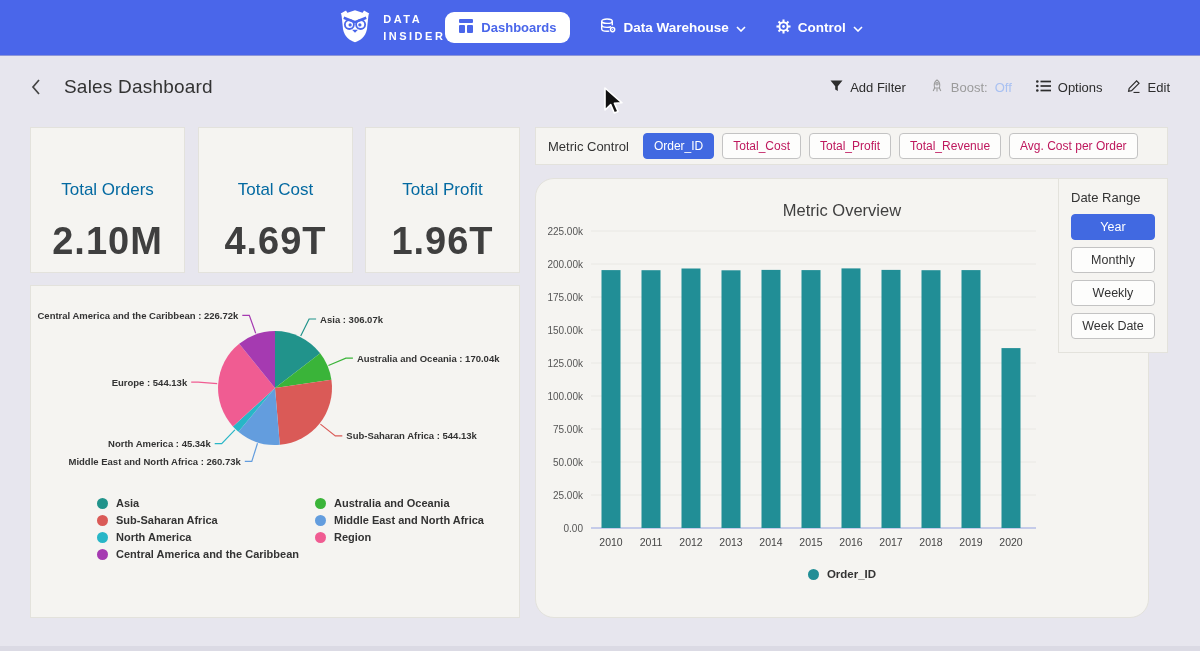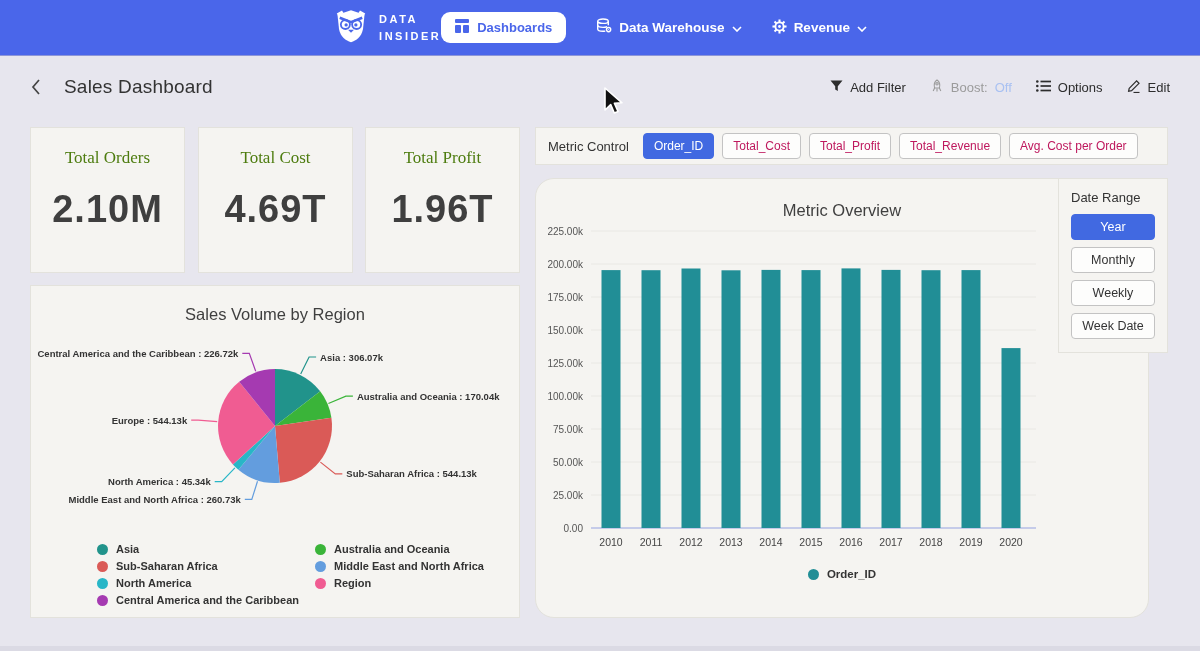--- a/index.html
+++ b/index.html
@@ -21,21 +21,21 @@
   .back-btn { margin-right:22px; display:flex; align-items:center; cursor:pointer; }
   .page-title { font-size:19px; font-weight:normal; color:#333; letter-spacing:.2px; }
   .actions { margin-left:auto; display:flex; align-items:center; gap:24px; }
   .action { display:flex; align-items:center; gap:7px; font-size:13px; color:#2d2d2d; cursor:pointer; }
   .action.boost { color:#9b9b9b; cursor:default; }
   .boost-off { color:#a9c1f2; }
 
   
   .card { position:absolute; background:#f5f4f1; border:1px solid #e3e2dc; }
   .kpi { width:155px; height:146px; top:127px; display:flex; flex-direction:column; align-items:center; }
-  .kpi-label { font-size:17px; color:#4d7c0f; margin-top:20px;font-family:Liberation Serif, serif; }
+  .kpi-label { font-size:17px; color:#0369a1; margin-top:52px; }
   .kpi-value { font-size:38px; font-weight:bold; color:#3f3f3f; margin-top:20px; letter-spacing:1px; }
 
   .metric-bar { left:535px; top:127px; width:633px; height:38px; display:flex; align-items:center; padding:0 12px; gap:8px; }
   .mc-label { font-size:13px; color:#333; margin-right:6px; white-space:nowrap; }
   .btn { font-family:inherit; font-size:12px; padding:5px 10px; border:1px solid #c3c3c3; border-radius:4px;
          background:#fdfdfc; color:#be185d; cursor:pointer; white-space:nowrap; }
   .btn.selected { background:#4169e1; border-color:#4169e1; color:#fff; }
 
   .chart-card { left:535px; top:178px; width:614px; height:440px;border-radius:19px; }
   .chart-title { text-align:center; font-size:16.5px; color:#3f3f3f; padding-top:22px; }
@@ -45,21 +45,21 @@
 
   .date-card { left:1058px; top:178px; width:110px; height:175px; padding:11px 12px; }
   .dr-label { font-size:13px; color:#333; margin-bottom:9px; }
   .dr-btn { display:block; width:100%; margin-bottom:7px; padding:5px 0; text-align:center;
             font-family:inherit; font-size:12.5px; border:1px solid #c3c3c3; border-radius:4px;
             background:#fdfdfc; color:#333; cursor:pointer; }
   .dr-btn.selected { background:#4169e1; border-color:#4169e1; color:#fff; }
 
   .pie-card { left:30px; top:285px; width:490px; height:333px; }
   .pie-label { font-size:9.5px; font-weight:bold; fill:#333; }
-  #pie-legend { display:grid; grid-template-columns:218px 200px; padding-left:66px; margin-top:12px;
+  #pie-legend { display:grid; grid-template-columns:218px 200px; padding-left:66px; margin-top:4px;
                 row-gap:5px; font-size:11px; font-weight:bold; color:#333; }
   .legend-item { display:flex; align-items:center; gap:8px; cursor:pointer; }
   .tick { font-size:10px; fill:#555; }
   .xtick { font-size:10.5px; fill:#444; }
 
   .bottom-strip { position:absolute; left:0; bottom:0; width:1200px; height:5px; background:#dbdae4; }
   .cursor { position:absolute; left:602px; top:86px; z-index:50; pointer-events:none; }
 </style>
 </head>
 <body>
@@ -123,21 +123,21 @@
               <line x1="12" y1="8" x2="15.5" y2="8"></line>
             <line x1="2.7" y1="2.7" x2="5.2" y2="5.2"></line>
               <line x1="10.8" y1="10.8" x2="13.3" y2="13.3"></line>
             <line x1="2.7" y1="13.3" x2="5.2" y2="10.8"></line>
               <line x1="10.8" y1="5.2" x2="13.3" y2="2.7"></line>
           </g>
           <circle cx="8" cy="8" r="4.4" fill="#4a66ea" stroke="#ffffff" stroke-width="2"></circle>
           <circle cx="8" cy="8" r="1.5" fill="#ffffff"></circle>
         </svg>
       </span>
-      <span>Revenue</span>
+      <span>Control</span>
       <span>
         <svg width="10" height="6" viewBox="0 0 10 6">
             <path d="M1 1 L5 5 L9 1" stroke="#fff" fill="none" stroke-width="1.6"></path>
           </svg>
       </span>
     </div>
   </nav>
 </header>
 
 <div class="page-header">
@@ -276,21 +276,20 @@
   <div class="dr-label">Date Range</div>
   <div id="date-range-buttons">
       <button class="dr-btn selected">Year</button>
       <button class="dr-btn">Monthly</button>
       <button class="dr-btn">Weekly</button>
       <button class="dr-btn">Week Date</button>
     </div>
 </div>
 
 <div class="card pie-card">
-  <div class="chart-title" style="padding-top:19px">Sales Volume by Region</div>
   <svg id="pie-svg" width="488" height="203" viewBox="0 0 488 203">
       <path d="M244,102 L244.0,45.0 A57,57 0 0 1 289.2,67.3 Z" fill="#21938b"></path>
       <polyline points="269.7,50.0 278.1,33.0 285.1,33.0" fill="none" stroke="#21938b" stroke-width="1.2"></polyline>
       <text x="289.1" y="36.5" text-anchor="start" class="pie-label">Asia : 306.07k</text>
       <path d="M244,102 L289.2,67.3 A57,57 0 0 1 300.4,93.8 Z" fill="#3ab439"></path>
       <polyline points="297.4,79.5 314.9,72.1 321.9,72.1" fill="none" stroke="#3ab439" stroke-width="1.2"></polyline>
       <text x="325.9" y="75.6" text-anchor="start" class="pie-label">Australia and Oceania : 170.04k</text>
       <path d="M244,102 L300.4,93.8 A57,57 0 0 1 248.8,158.8 Z" fill="#da5a57"></path>
       <polyline points="289.4,138.1 304.3,149.9 311.3,149.9" fill="none" stroke="#da5a57" stroke-width="1.2"></polyline>
       <text x="315.3" y="153.4" text-anchor="start" class="pie-label">Sub-Saharan Africa : 544.13k</text>

